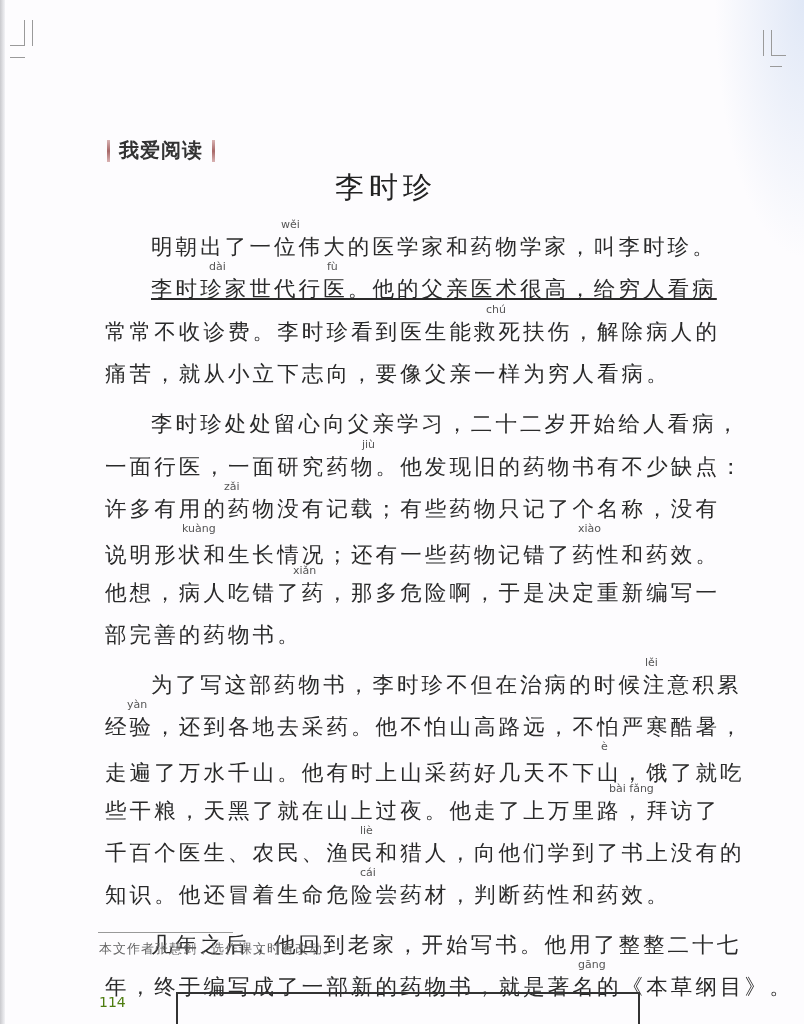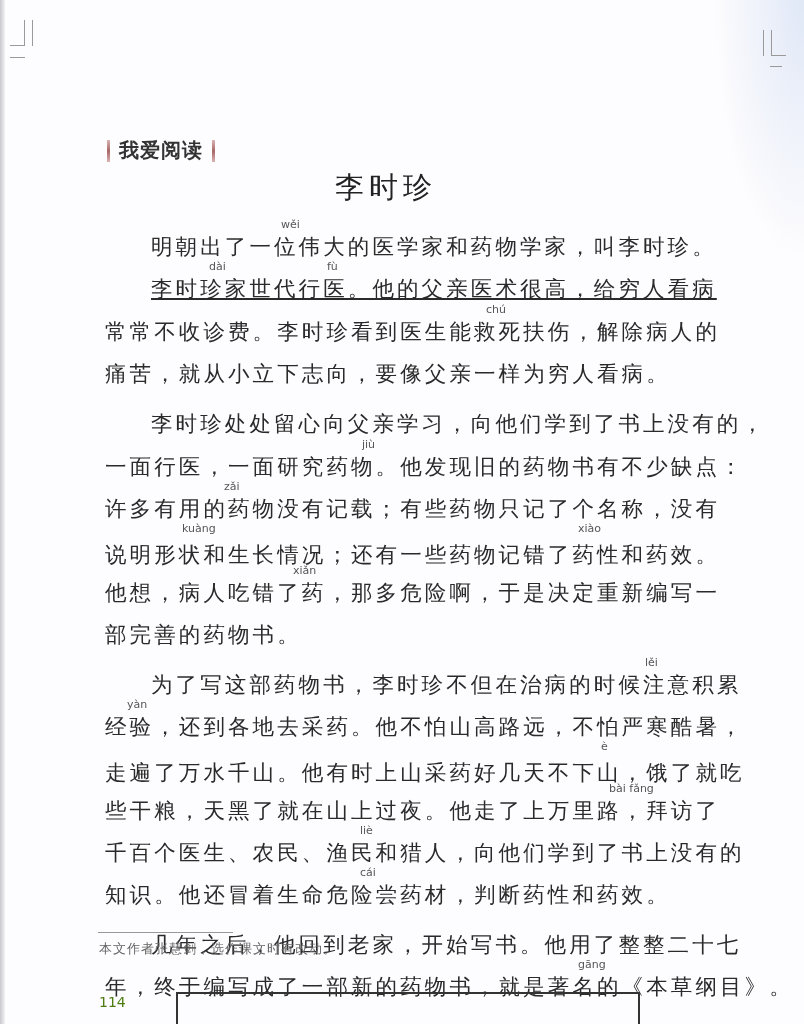--- a/index.html
+++ b/index.html
@@ -115,21 +115,21 @@
       <span class="pinyin" style="left: 222px; top: -14px;">fù</span>
     </div>
     <div style="position: absolute; left: 0px; top: 101px;">
       <div class="line" style="top: 0px;">常常不收诊费。李时珍看到医生能救死扶伤，解除病人的</div>
       <span class="pinyin" style="left: 381px; top: -14px;">chú</span>
     </div>
     <div style="position: absolute; left: 0px; top: 143px;">
       <div class="line" style="top: 0px;">痛苦，就从小立下志向，要像父亲一样为穷人看病。</div>
     </div>
     <div style="position: absolute; left: 0px; top: 193px;">
-      <div class="line indent" style="top: 0px;">李时珍处处留心向父亲学习，向他们学到了书上没有的，</div>
+      <div class="line indent" style="top: 0px;">李时珍处处留心向父亲学习，二十二岁开始给人看病，</div>
     </div>
     <div style="position: absolute; left: 0px; top: 236px;">
       <div class="line" style="top: 0px;">一面行医，一面研究药物。他发现旧的药物书有不少缺点：</div>
       <span class="pinyin" style="left: 257px; top: -14px;">jiù</span>
     </div>
     <div style="position: absolute; left: 0px; top: 278px;">
       <div class="line" style="top: 0px;">许多有用的药物没有记载；有些药物只记了个名称，没有</div>
       <span class="pinyin" style="left: 119px; top: -14px;">zǎi</span>
     </div>
     <div style="position: absolute; left: 0px; top: 320px;">

